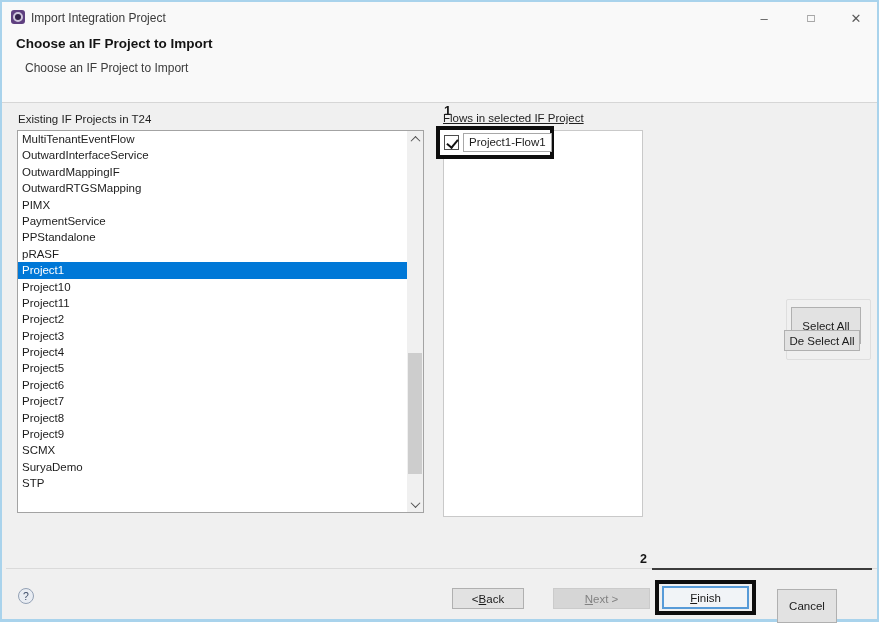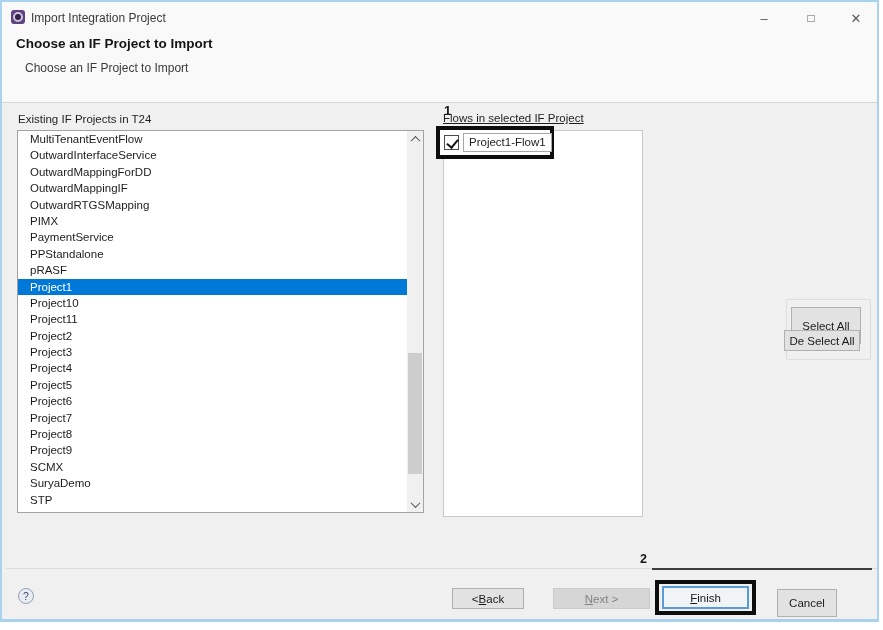--- a/index.html
+++ b/index.html
@@ -42,21 +42,21 @@
   .ann-box { border: 4px solid var(--ann, #0d0d0d); background: #ffffff; }
 
   
   .panel-label { font-size: 11.5px; color: #1f1f1f; white-space: nowrap; }
   .label-left { left: 18px; top: 113px; }
   .label-right { left: 443px; top: 112px; text-decoration: underline; }
 
   
   .listbox { left: 17px; top: 130px; width: 407px; height: 383px; background: #ffffff; border: 1px solid #a3a3a3; }
   .list-inner { position: absolute; left: 0; top: 0; width: 389px; height: 381px; overflow: hidden; }
-  .list-row { height: 16.4px; line-height: 16.4px; padding-left: 12px; font-size: 11.5px; white-space: nowrap; color: #1c1c1c; }
+  .list-row { height: 16.4px; line-height: 16.4px; padding-left: 4px; font-size: 11.5px; white-space: nowrap; color: #1c1c1c; }
   .list-row.selected { background: var(--sel, #0078d7); color: #ffffff; }
 
   
   .sbar { position: absolute; right: 0; top: 0; width: 16px; height: 381px; background: #f0f0f0; }
   .sb-btn { position: absolute; left: 0; width: 16px; height: 16px; display: flex; align-items: center; justify-content: center; }
   .sb-up { top: 0; }
   .sb-down { bottom: 0; }
   .chev { width: 7px; height: 7px; border-left: 1.5px solid #505050; border-top: 1.5px solid #505050; }
   .chev-up { transform: rotate(45deg) translate(1px, 1px); }
   .chev-down { transform: rotate(225deg) translate(1px, 1px); }
@@ -76,21 +76,21 @@
   .btn u { text-decoration: underline; }
   .btn-select-group { left: 786px; top: 299px; width: 85px; height: 61px; border: 1px solid #dedede; border-radius: 2px; }
   .btn-select-all { left: 791px; top: 307px; width: 70px; height: 37px; }
   .btn-deselect-all { left: 784px; top: 330px; width: 76px; height: 21px; }
 
   .footer-sep { left: 6px; top: 568px; width: 871px; height: 1px; background: #dadada; }
   .btn-back { left: 452px; top: 588px; width: 72px; height: 21px; }
   .btn-next { left: 553px; top: 588px; width: 97px; height: 21px; background: #d6d6d6; border-color: #cbcbcb; color: #828282; }
   .finish-ann { left: 655px; top: 580px; width: 101px; height: 35px; display: flex; align-items: center; justify-content: center; background: #f0f0f0; }
   .btn-finish { width: 87px; height: 23px; border: 2px solid #579bd8; background: #f1f4f7; }
-  .btn-cancel { left: 777px; top: 589px; width: 60px; height: 28px; }
+  .btn-cancel { left: 777px; top: 589px; width: 60px; height: 34px; }
 
   .help-btn { left: 18px; top: 588px; width: 16px; height: 16px; border-radius: 50%; border: 1px solid #93a1b5;
     background: #e9edf3; color: #3f4f6b; font-size: 10.5px; display: flex; align-items: center; justify-content: center; }
 </style>
 </head>
 <body>
 
 <div class="abs dialog"></div>
 <div class="abs header-area"></div>
 
@@ -103,21 +103,20 @@
 <div class="abs page-title">Choose an IF Project to Import</div>
 <div class="abs page-subtitle">Choose an IF Project to Import</div>
 
 <div class="abs ann-num ann-1">1</div>
 
 <div class="abs panel-label label-left">Existing IF Projects in T24</div>
 <div class="abs listbox">
   <div class="list-inner">
       <div class="list-row">MultiTenantEventFlow</div>
       <div class="list-row">OutwardInterfaceService</div>
-      <div class="list-row">OutwardMappingForDD</div>
       <div class="list-row">OutwardMappingIF</div>
       <div class="list-row">OutwardRTGSMapping</div>
       <div class="list-row">PIMX</div>
       <div class="list-row">PaymentService</div>
       <div class="list-row">PPStandalone</div>
       <div class="list-row">pRASF</div>
       <div class="list-row selected">Project1</div>
       <div class="list-row">Project10</div>
       <div class="list-row">Project11</div>
       <div class="list-row">Project2</div>

